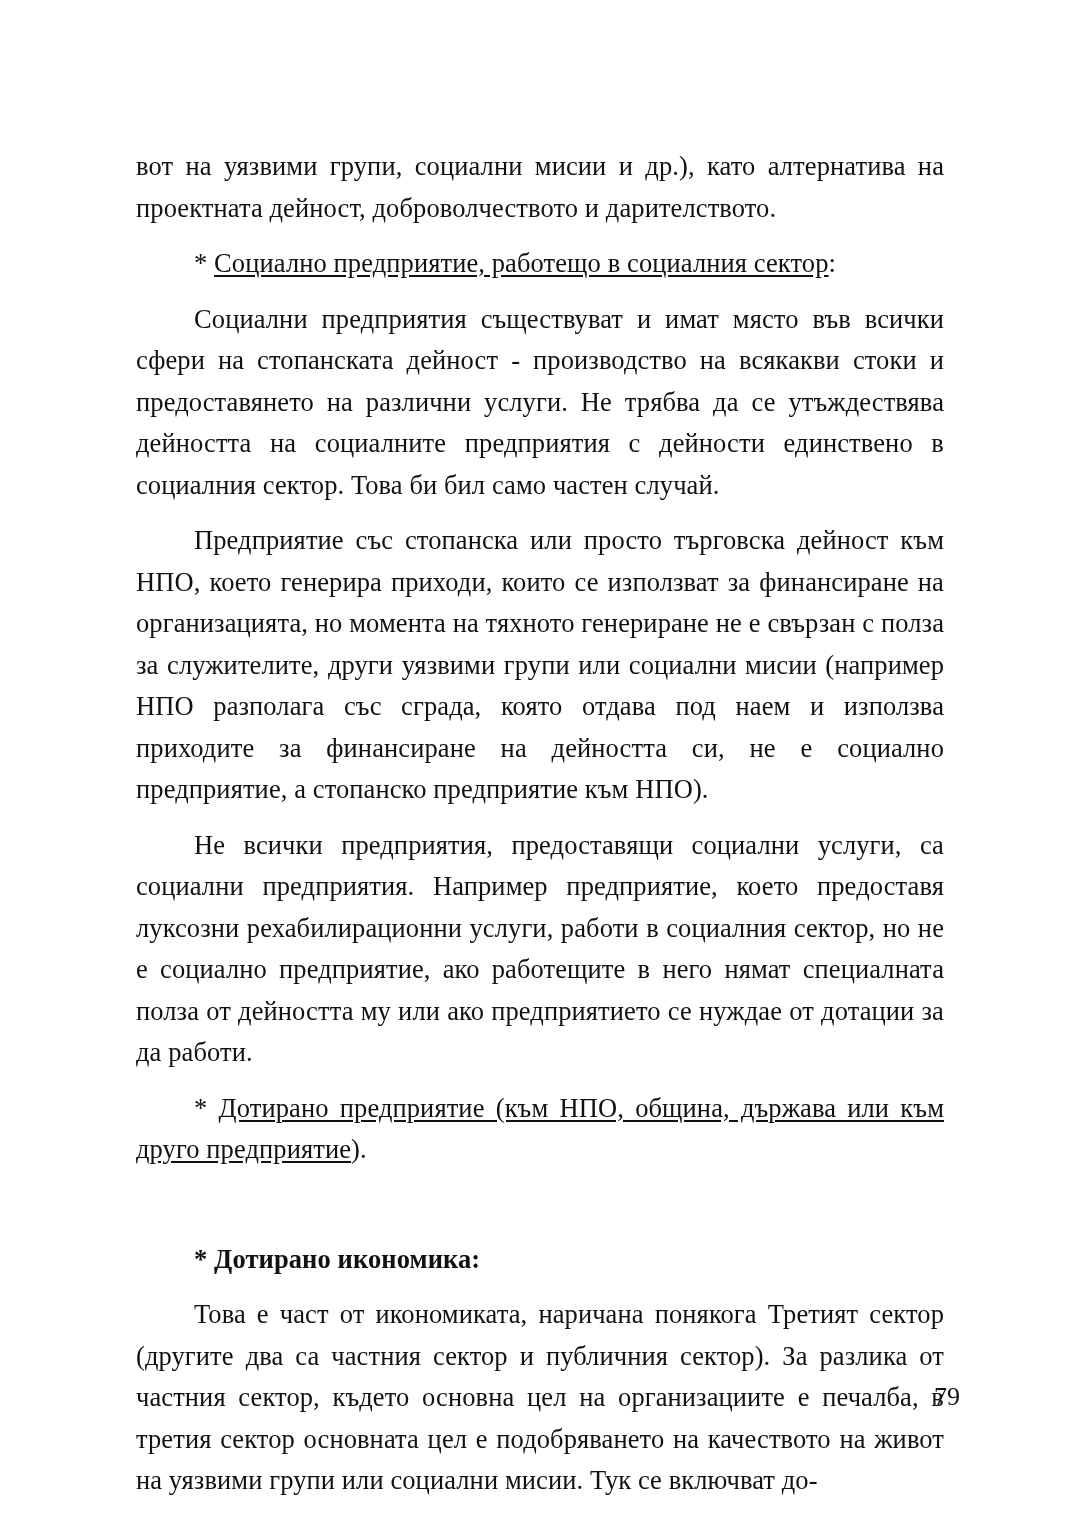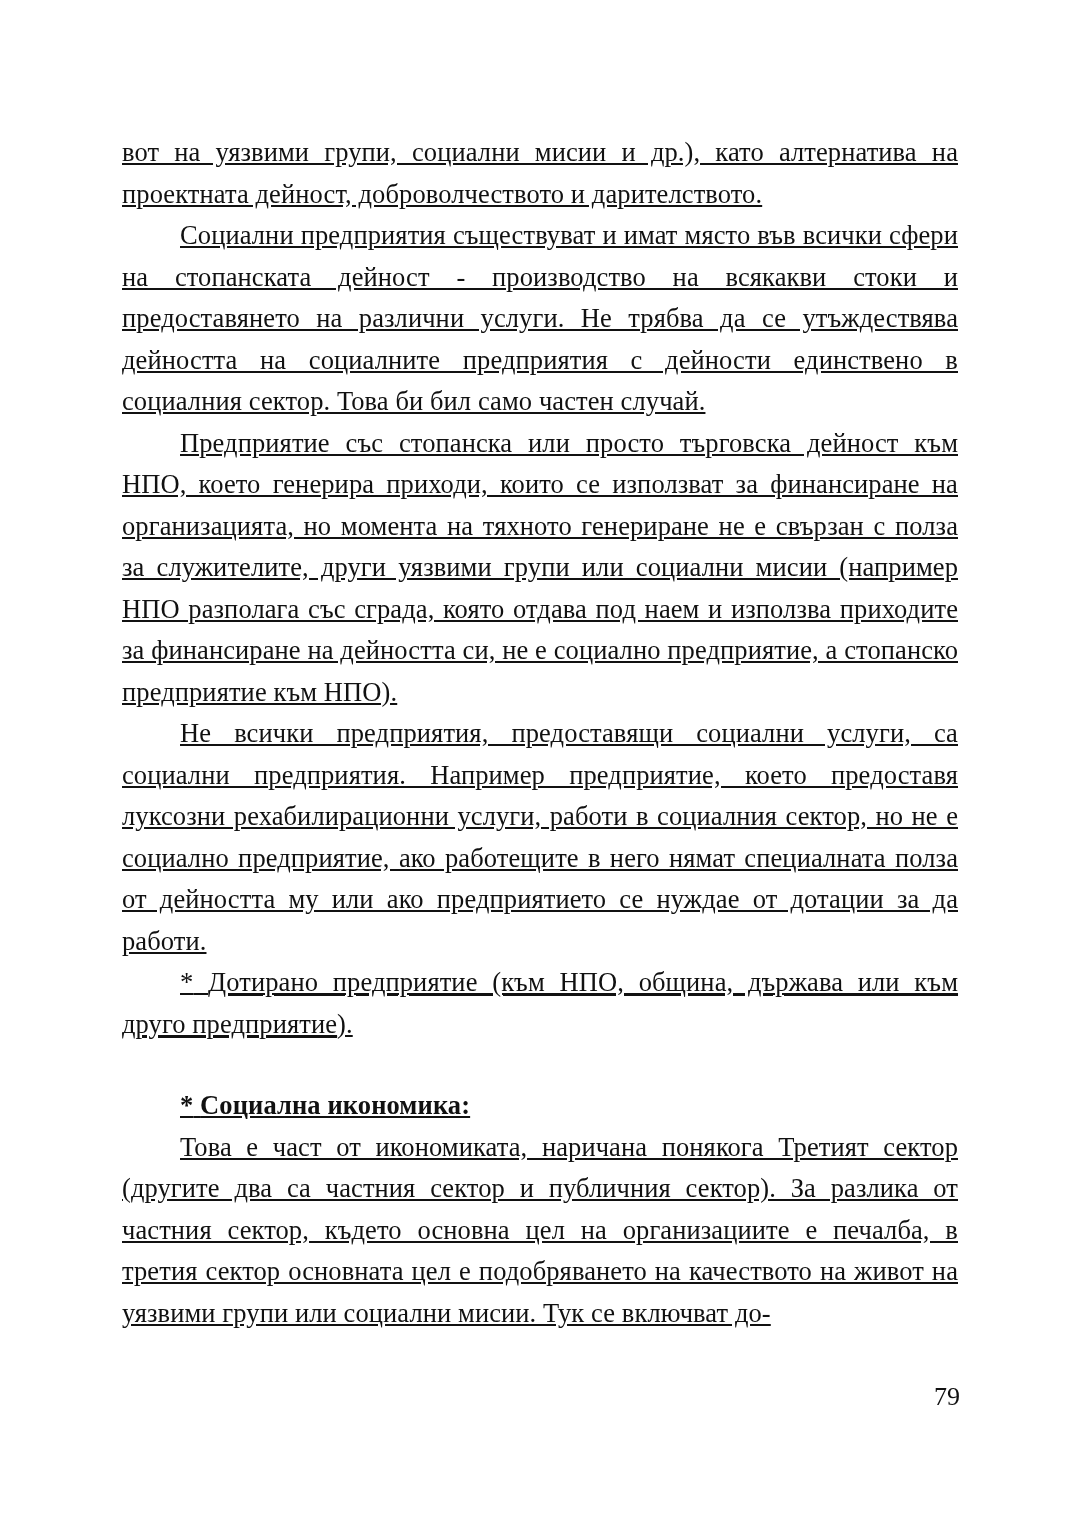--- a/index.html
+++ b/index.html
@@ -22,27 +22,26 @@
     width: 1080px;
     height: 1532px;
   }
   .text-column {
     position: absolute;
     left: 122px;
     top: 132px;
     width: 836px;
   }
   p.para {
-    margin: 0;
+    margin: 14px;
     font-size: 26.5px;
     line-height: 41.5px;
     text-align: justify;
     text-justify: inter-word;
     letter-spacing: 0.1px;
-    text-decoration: underline;
   }
   p.para.indent {
     text-indent: 58px;
   }
   .u {
     text-decoration: underline;
     text-underline-offset: 3px;
   }
   .bold {
     font-weight: bold;
@@ -64,40 +63,44 @@
   }
 </style>
 </head>
 <body>
 
 <div class="page">
   <div class="text-column">
 
     <p class="para">вот на уязвими групи, социални мисии и др.), като алтернатива на проектната дейност, доброволчеството и дарителството.</p>
 
+    <p class="para indent">
+      <span>*</span>
+      <span class="u">Социално предприятие, работещо в социалния сектор</span><span>:</span>
+    </p>
 
     <p class="para indent"> Социални предприятия съществуват и имат място във всички сфери на стопанската дейност - производство на всякакви стоки и предоставянето на различни услуги. Не трябва да се утъждествява дейността на социалните предприятия с дейности единствено в социалния сектор. Това би бил само частен случай.</p>
 
 
     <p class="para indent">Предприятие със стопанска или просто търговска дейност към НПО, което генерира приходи, които се използват за финансиране на организацията, но момента на тяхното генериране не е свързан с полза за служителите, други уязвими групи или социални мисии (например НПО разполага със сграда, която отдава под наем и използва приходите за финансиране на дейността си, не е социално предприятие, а стопанско предприятие към НПО).</p>
 
 
     <p class="para indent"> Не всички предприятия, предоставящи социални услуги, са социални предприятия. Например предприятие, което предоставя луксозни рехабилирационни услуги, работи в социалния сектор, но не е социално предприятие, ако работещите в него нямат специалната полза от дейността му или ако предприятието се нуждае от дотации за да работи.</p>
 
     <p class="para indent">
       <span>*</span>
       <span class="u">Дотирано предприятие (към НПО, община, държава или към друго предприятие</span><span>).</span>
     </p>
 
 
     <div class="spacer"></div>
 
     <p class="para indent">
       <span class="bold">*</span>
-      <span class="bold">Социална икономика:</span>
+      <span class="bold">Дотирано икономика:</span>
     </p>
 
     <p class="para indent">Това е част от икономиката, наричана понякога Третият сектор (другите два са частния сектор и публичния сектор). За разлика от частния сектор, където основна цел на организациите е печалба, в третия сектор основната цел е подобряването на качеството на живот на уязвими групи или социални мисии. Тук се включват до-</p>
 
   </div>
 
   <div class="page-number">79</div>
 </div>
 
 </body></html>

